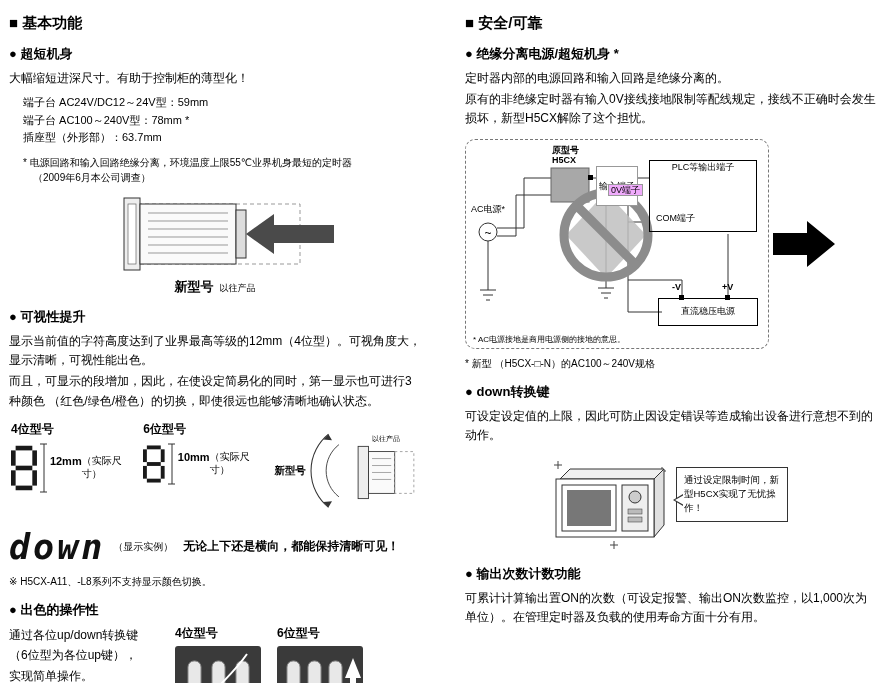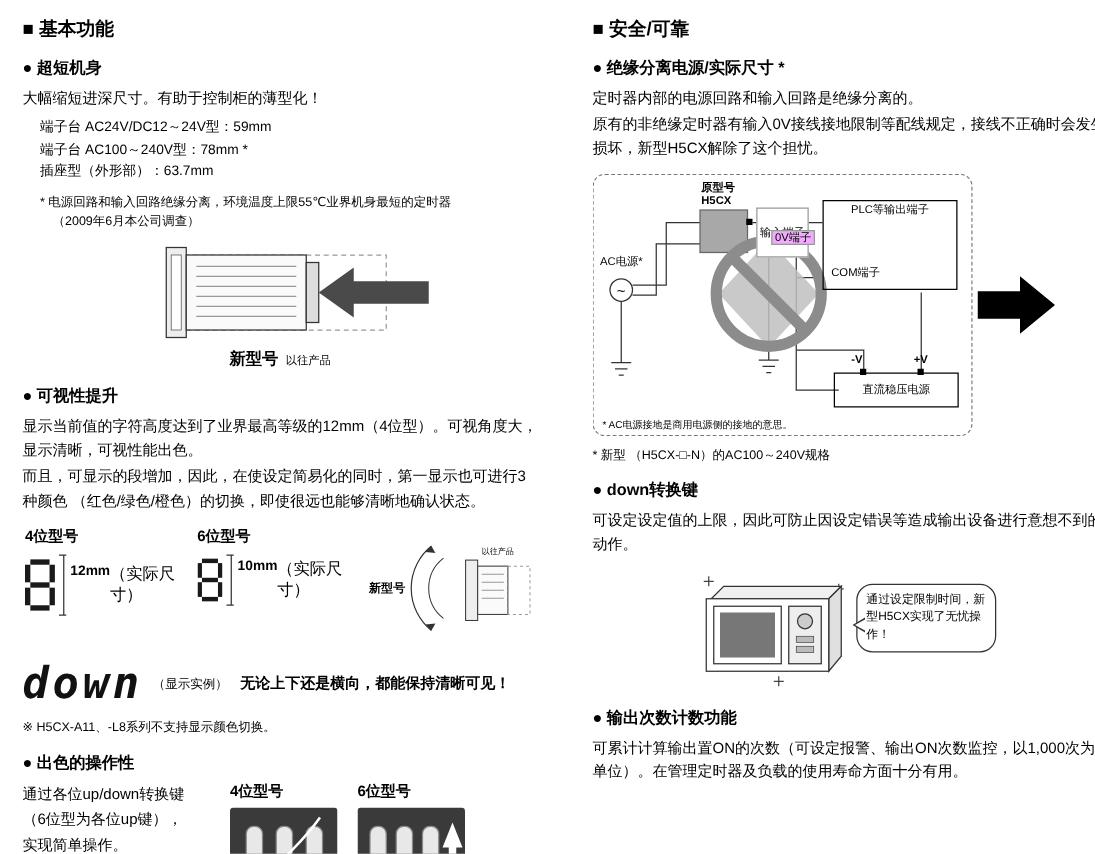--- a/index.html
+++ b/index.html
@@ -1,35 +1,35 @@
 <!DOCTYPE html>
 <html><head>
 <meta charset="utf-8">
 <style>
   html,body{margin:0;padding:0;}
   body{width:876px;height:683px;background:#fff;color:#000;
        font-family:"Liberation Sans","DejaVu Sans",sans-serif;font-size:12px;overflow:hidden;}
-  .page{display:flex;gap:44px;padding:12px 8px 0 18px;box-sizing:border-box;width:876px;height:496px;}
+  .page{display:flex;gap:44px;padding:12px 8px 0 18px;box-sizing:border-box;width:876px;height:496px;justify-content:center;}
   .col{width:412px;flex:0 0 412px;}
   .sec-h{font-size:15px;font-weight:bold;margin:2px 0 8px;}
   .sub-h{font-size:13px;font-weight:bold;margin:12px 0 6px;}
   .body-p{font-size:12px;line-height:1.6;margin:0 0 2px;}
   .specs{margin:6px 0 0 14px;font-size:11px;line-height:1.6;}
   .note{margin:8px 0 0 14px;font-size:10px;line-height:1.5;}
   .note .cont{margin-left:10px;display:block;}
   .fig1{width:260px;margin:6px auto 0;text-align:center;}
   .fig1-labels{display:flex;justify-content:center;align-items:baseline;gap:6px;margin-top:-4px;}
   .lbl-new{font-size:13px;font-weight:bold;}
   .lbl-old{font-size:9px;}
   .digit-row{display:flex;align-items:flex-start;gap:14px;margin:10px 0 0 2px;}
   .digit-title{font-size:12px;font-weight:bold;margin-bottom:5px;}
   .digit-wrap{display:flex;align-items:center;gap:3px;}
   .digit-ann{display:flex;flex-direction:row;line-height:1.25;}
   .digit-size{font-size:11px;font-weight:bold;}
-  .digit-actual{font-size:13px;}
+  .digit-actual{font-size:10px;}
   .down-row{display:flex;align-items:center;gap:8px;margin-top:10px;}
   .down-text{font-family:"DejaVu Sans Mono",monospace;font-weight:bold;font-size:35px;letter-spacing:3px;color:#111;font-style:italic;}
   .down-cap{font-size:10px;margin-right:2px;}
   .down-note{font-size:12px;font-weight:bold;}
   .fine{font-size:10px;margin-top:8px;}
   .oper-row{display:flex;gap:16px;margin-top:4px;align-items:flex-start;}
   .oper-text{font-size:12px;line-height:1.7;width:150px;}
   .key-block{text-align:left;}
   .key-title{font-size:12px;font-weight:bold;margin-bottom:4px;}
   
@@ -38,21 +38,21 @@
   .diagram svg.wires{position:absolute;left:0;top:0;}
   .dlabel{position:absolute;font-size:9px;line-height:1.2;white-space:nowrap;}
   .plc-box{position:absolute;left:183px;top:20px;width:108px;height:72px;border:1px solid #000;box-sizing:border-box;}
   .plc-box .plc-title{position:absolute;left:0;right:0;top:0;text-align:center;font-size:9px;}
   .plc-box .com{position:absolute;left:6px;bottom:6px;font-size:9px;}
   .dc-box{position:absolute;left:192px;top:158px;width:100px;height:28px;border:1px solid #000;box-sizing:border-box;
           display:flex;align-items:center;justify-content:center;font-size:9px;}
   .dnote{position:absolute;left:7px;bottom:3px;font-size:8px;}
   .arrow-note{display:flex;flex-direction:column;font-size:12px;font-weight:bold;line-height:1.5;}
   .mw-fig{position:relative;width:250px;height:98px;margin:10px auto 2px;}
-  .bubble{position:absolute;left:130px;top:12px;width:112px;border:1px solid #333;border-radius:13px;
+  .bubble{position:absolute;left:130px;top:12px;width:112px;border:1px solid #333;border-radius:0;
           padding:5px 7px;font-size:9.5px;line-height:1.5;background:#fff;box-sizing:border-box;}
   .bubble:before{content:"";position:absolute;left:-10px;top:26px;border:6px solid transparent;border-right:10px solid #333;}
   .bubble:after{content:"";position:absolute;left:-7px;top:27px;border:5px solid transparent;border-right:9px solid #fff;}
 </style>
 </head>
 <body>
 
 <div class="page">
 
   <div class="col">
@@ -196,21 +196,21 @@
         </svg>
       </div>
     </div>
 
   </div>
 
   <div class="col">
 
     <div class="sec-h">■ 安全/可靠</div>
 
-    <div class="sub-h">● 绝缘分离电源/实际尺寸 *</div>
+    <div class="sub-h">● 绝缘分离电源/超短机身 *</div>
     <p class="body-p">定时器内部的电源回路和输入回路是绝缘分离的。</p>
     <p class="body-p">原有的非绝缘定时器有输入0V接线接地限制等配线规定，接线不正确时会发生损坏，新型H5CX解除了这个担忧。</p>
 
     <div class="diagram-row">
       <div class="diagram">
         <svg class="wires" width="302" height="208" viewBox="0 0 302 208">
 
           <polyline points="31,88 58,88 58,38 85,38" fill="none" stroke="#333"></polyline>
           <polyline points="31,96 50,96 50,55 85,55" fill="none" stroke="#333"></polyline>
           <polyline points="127,38 183,38" fill="none" stroke="#333"></polyline>

